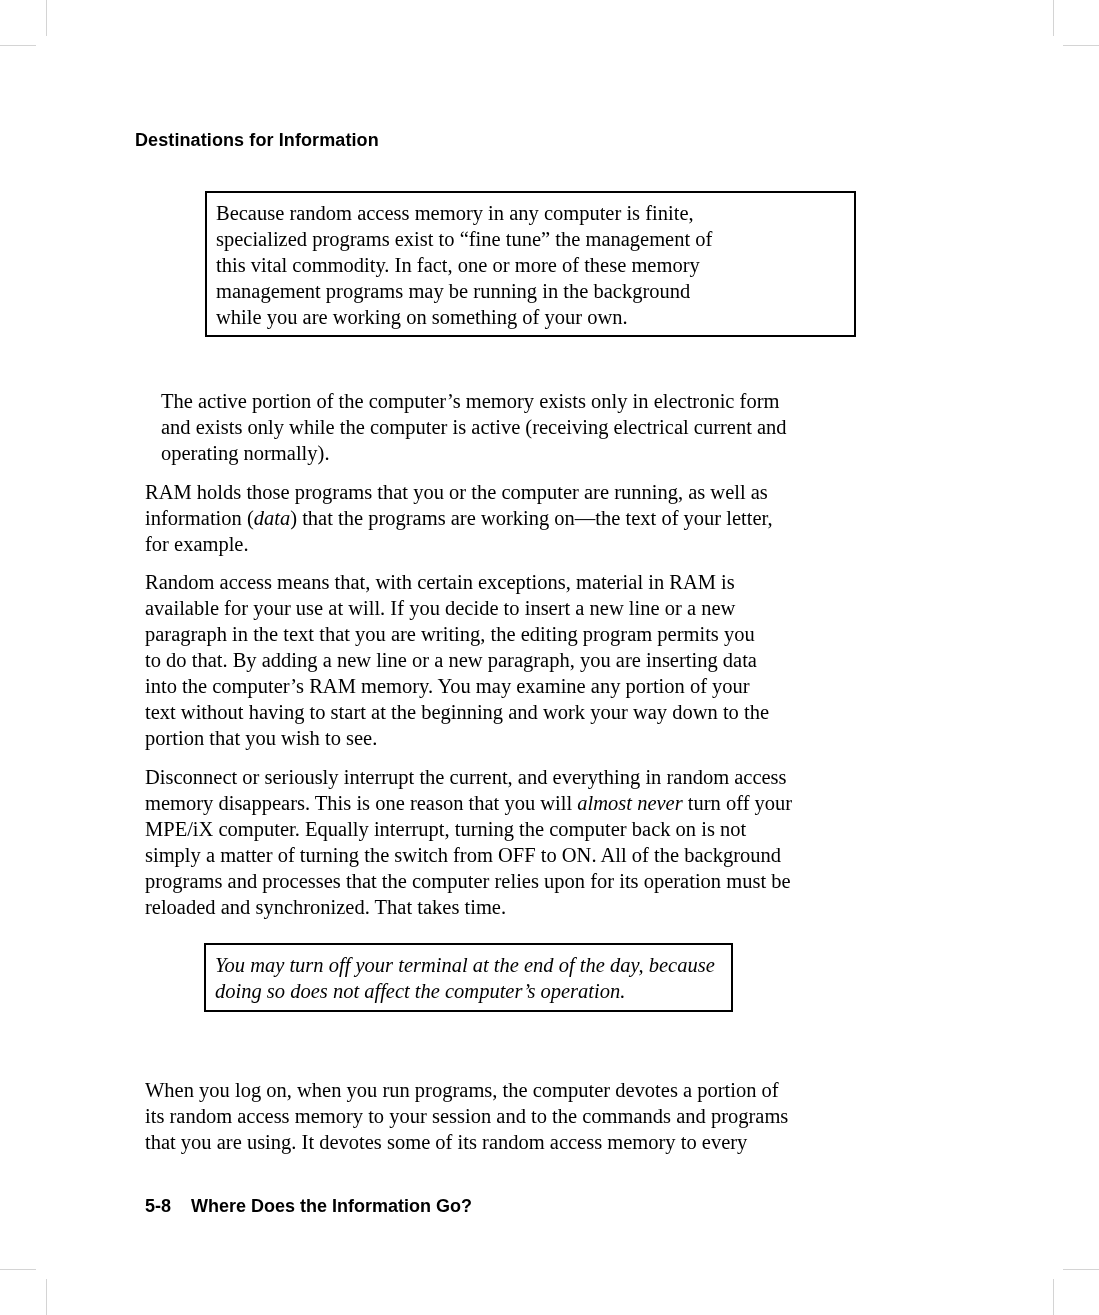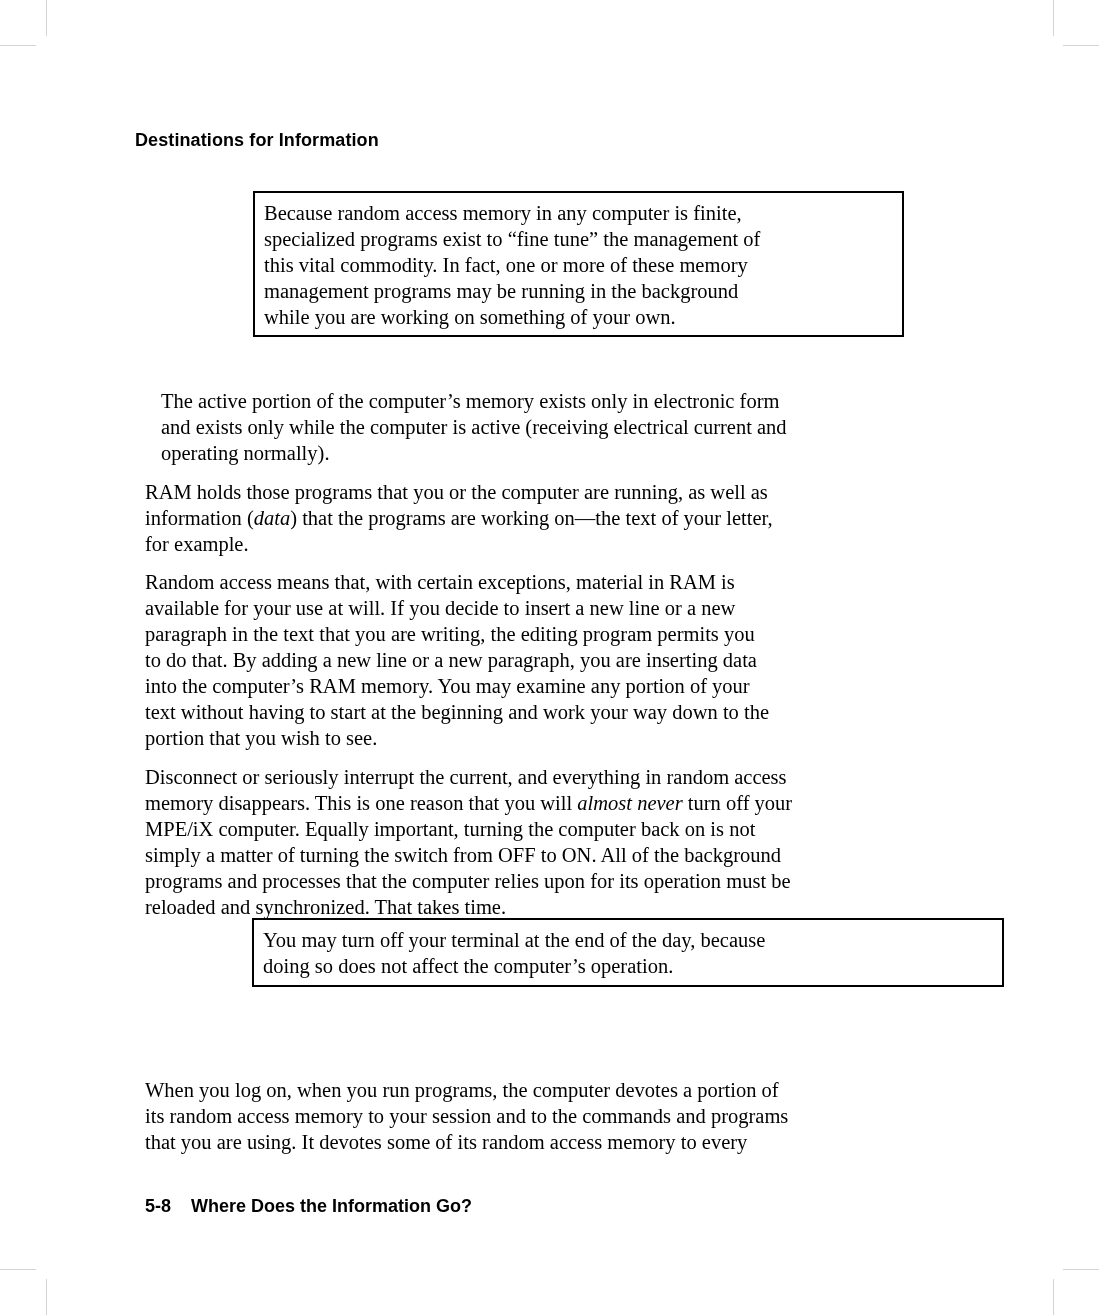--- a/index.html
+++ b/index.html
@@ -3,21 +3,21 @@
 <meta charset="utf-8">
 <style>
   html, body { margin: 0; padding: 0; background: #ffffff; }
   body { width: 1099px; height: 1315px; position: relative; overflow: hidden; }
   .crop { position: absolute; background: #d4d4d4; }
   .running-head {
     position: absolute; left: 135px; top: 130px;
     font-family: "Liberation Sans", sans-serif; font-weight: bold; font-size: 18px;
     color: #000; letter-spacing: 0.1px;
   }
-  .serif { font-family: "Liberation Serif", serif; font-size: 20.5px; line-height: 26px; color: #000; margin-left: 48px; }
+  .serif { font-family: "Liberation Serif", serif; font-size: 20.5px; line-height: 26px; color: #000; }
   .box {
     position: absolute; border: 2px solid #000; box-sizing: border-box;
   }
   .box .inner { position: absolute; left: 9px; top: 7px; }
   .para { position: absolute; left: 145px; width: 780px; margin: 0; }
   .line { display: block; white-space: nowrap; }
   .footer {
     position: absolute; left: 145px; top: 1196px;
     font-family: "Liberation Sans", sans-serif; font-weight: bold; font-size: 18px; color: #000;
   }
@@ -66,27 +66,27 @@
   <span class="line">paragraph in the text that you are writing, the editing program permits you</span>
   <span class="line">to do that. By adding a new line or a new paragraph, you are inserting data</span>
   <span class="line">into the computer’s RAM memory. You may examine any portion of your</span>
   <span class="line">text without having to start at the beginning and work your way down to the</span>
   <span class="line">portion that you wish to see.</span>
 </div>
 
 <div class="para serif" style="top:764px;">
   <span class="line">Disconnect or seriously interrupt the current, and everything in random access</span>
   <span class="line"><span>memory disappears. This is one reason that you will </span><em>almost never</em><span> turn off your</span></span>
-  <span class="line">MPE/iX computer. Equally important, turning the computer back on is not</span>
+  <span class="line">MPE/iX computer. Equally interrupt, turning the computer back on is not</span>
   <span class="line">simply a matter of turning the switch from OFF to ON. All of the background</span>
   <span class="line">programs and processes that the computer relies upon for its operation must be</span>
   <span class="line">reloaded and synchronized. That takes time.</span>
 </div>
 
-<div class="box serif" style="left:204px;top:918px;width:752px;height:69px;">
+<div class="box serif" style="left:204px;top:943px;width:529px;height:69px;font-style:italic;">
   <div class="inner">
     <span class="line">You may turn off your terminal at the end of the day, because</span>
     <span class="line">doing so does not affect the computer’s operation.</span>
   </div>
 </div>
 
 <div class="para serif" style="top:1077px;">
   <span class="line">When you log on, when you run programs, the computer devotes a portion of</span>
   <span class="line">its random access memory to your session and to the commands and programs</span>
   <span class="line">that you are using. It devotes some of its random access memory to every</span>

